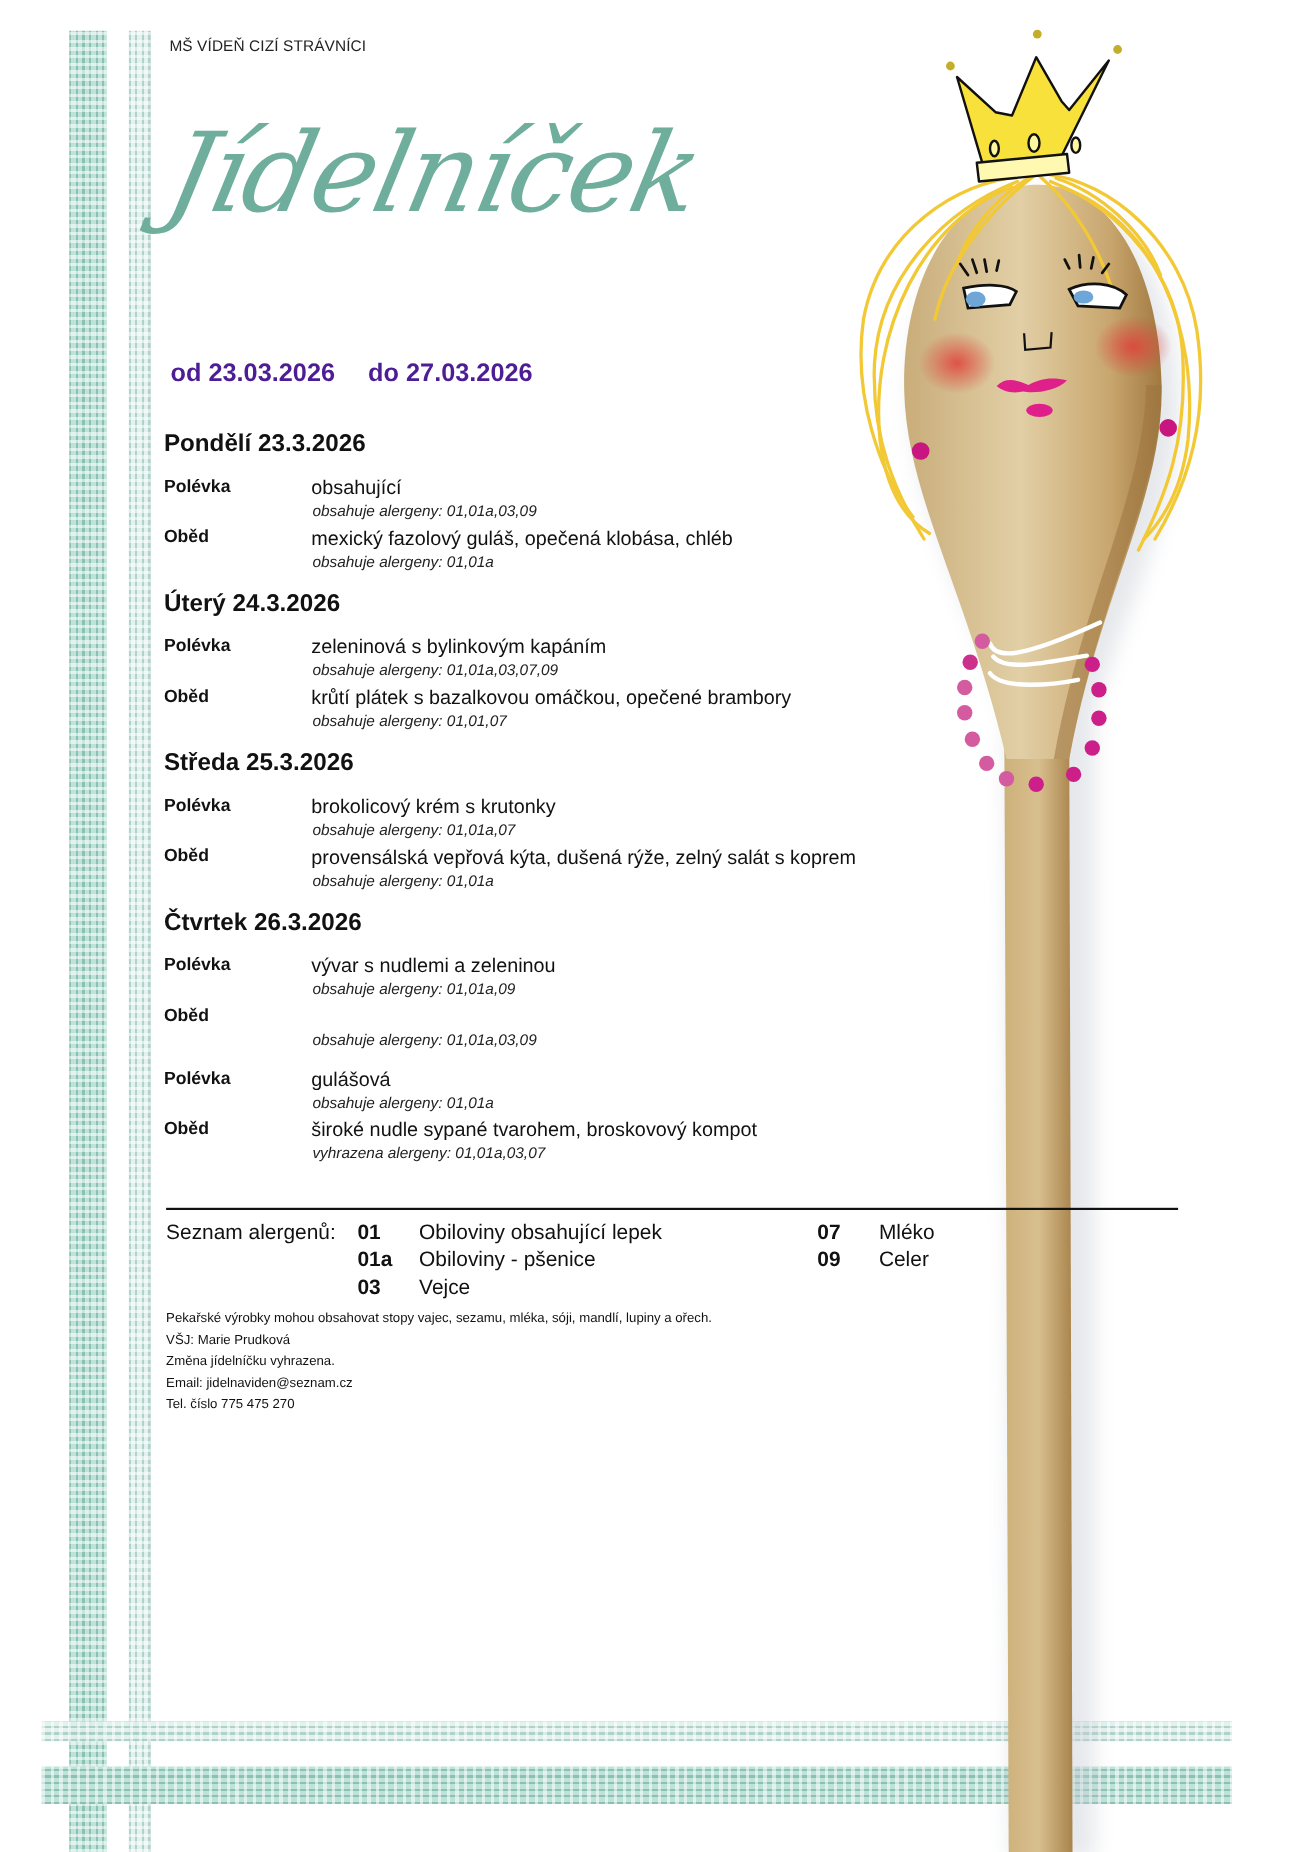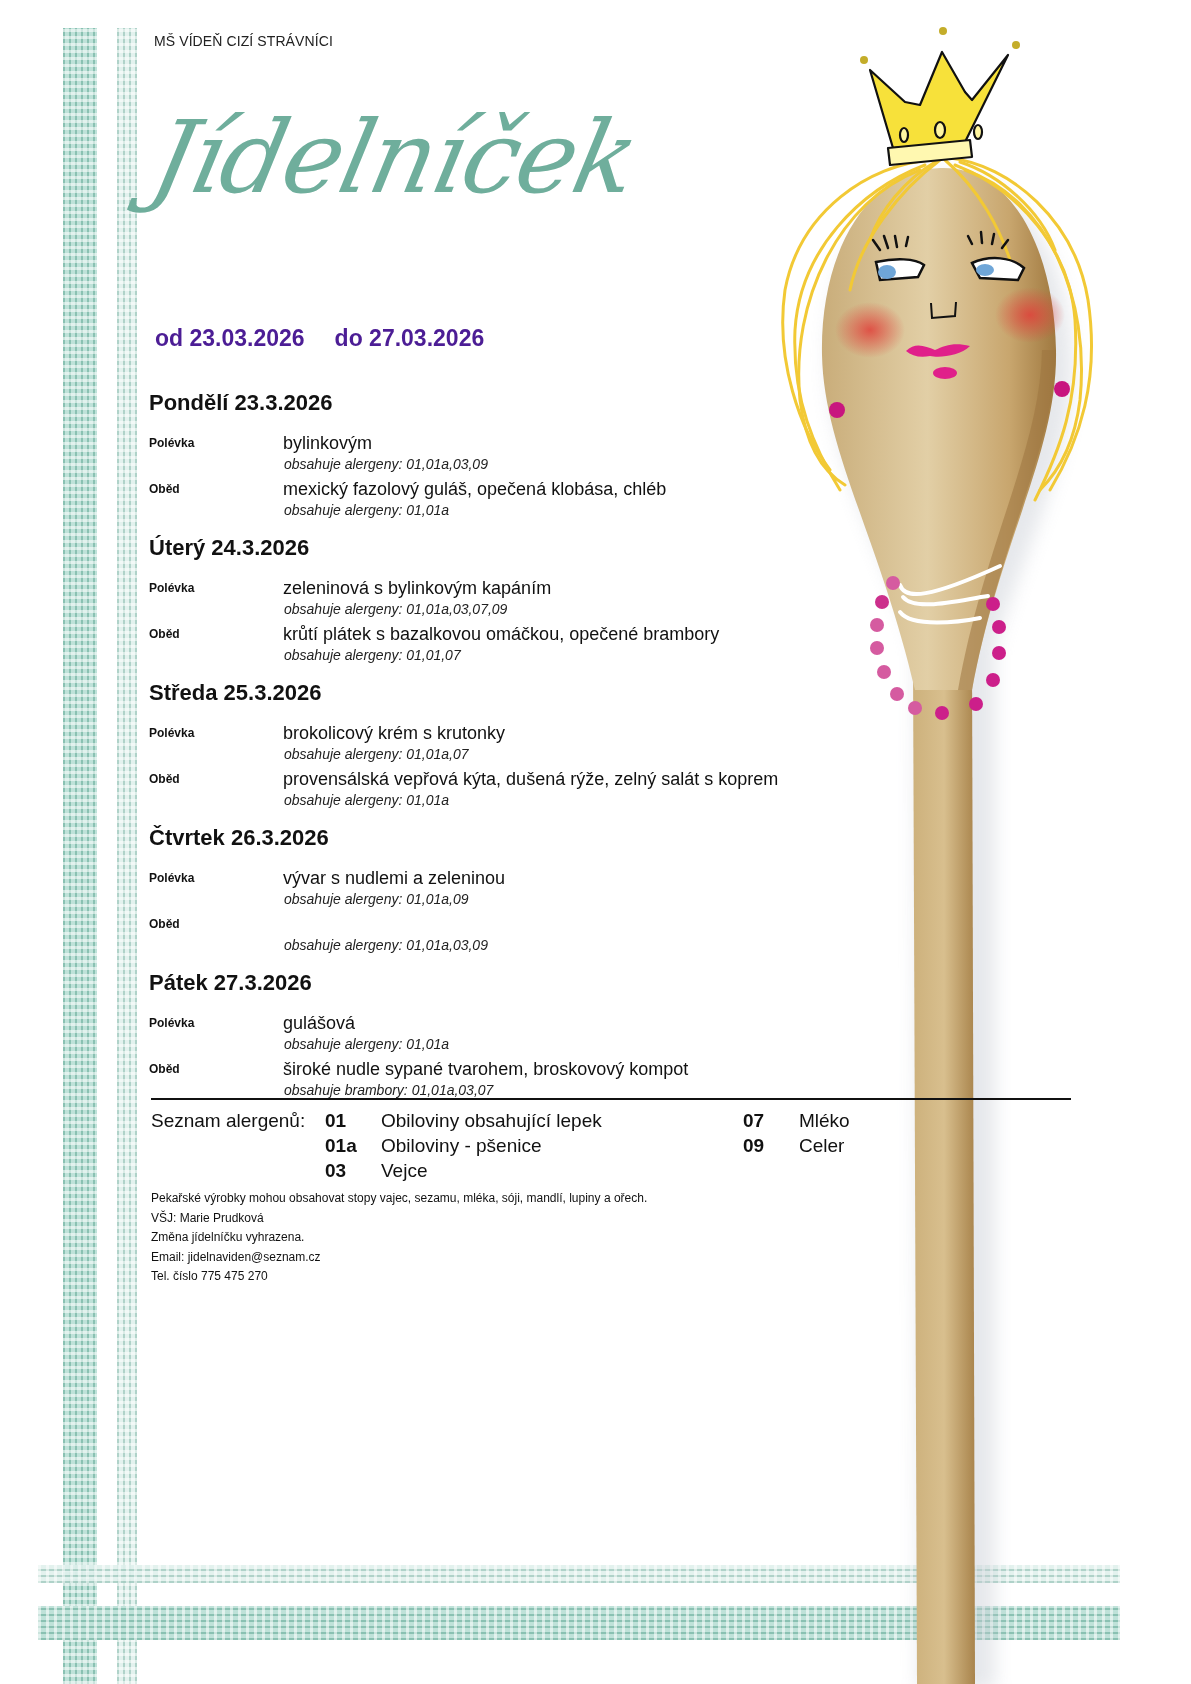--- a/index.html
+++ b/index.html
@@ -41,21 +41,21 @@
     position:absolute; left:155px; top:325px;
     font-size:23px; font-weight:bold; color:#4c1d95;
   }
   .range span + span { margin-left:30px; }
 
   
   .menu { position:absolute; left:149px; top:390px; width:720px; }
   .day { height:145px; position:relative; }
   .day-title { font-size:22px; font-weight:bold; height:42px; line-height:26px; }
   .meal { position:relative; height:46px; }
-  .meal-label { position:absolute; left:0; top:0; font-size:12px; font-weight:bold; line-height:22px; }
+  .meal-label { position:absolute; left:0; top:0; font-size:16px; font-weight:bold; line-height:22px; }
   .meal-value { position:absolute; left:134px; top:0; font-size:18px; line-height:22px; white-space:nowrap; }
   .meal-allerg { position:absolute; left:135px; top:24px; font-size:14px; font-style:italic; color:#222; white-space:nowrap; }
 
   .divider { position:absolute; left:151px; top:1098px; width:920px; height:2px; background:#111; }
 
   .allergens { position:absolute; left:151px; top:1108px; font-size:19px; line-height:25px; }
   .allergens .heading { position:absolute; left:0; top:0; white-space:nowrap; }
   .allergen { position:absolute; white-space:nowrap; }
   .allergen .code { position:absolute; left:0;font-weight:bold; }
   .allergen .name { position:absolute; left:56px; }
@@ -172,21 +172,21 @@
 <div class="title">Jídelníček</div>
 <div class="range">
   <span>od 23.03.2026</span><span>do 27.03.2026</span>
 </div>
 
 <div class="menu">
   <div class="day">
     <div class="day-title">Pondělí 23.3.2026</div>
     <div class="meal">
       <div class="meal-label">Polévka</div>
-      <div class="meal-value">bylinkovým</div>
+      <div class="meal-value">obsahující</div>
       <div class="meal-allerg">obsahuje alergeny: 01,01a,03,09</div>
     </div>
     <div class="meal">
       <div class="meal-label">Oběd</div>
       <div class="meal-value">mexický fazolový guláš, opečená klobása, chléb</div>
       <div class="meal-allerg">obsahuje alergeny: 01,01a</div>
     </div>
   </div>
   <div class="day">
     <div class="day-title">Úterý 24.3.2026</div>
@@ -220,30 +220,29 @@
       <div class="meal-label">Polévka</div>
       <div class="meal-value">vývar s nudlemi a zeleninou</div>
       <div class="meal-allerg">obsahuje alergeny: 01,01a,09</div>
     </div>
     <div class="meal">
       <div class="meal-label">Oběd</div>
       <div class="meal-allerg">obsahuje alergeny: 01,01a,03,09</div>
     </div>
   </div>
   <div class="day">
-    <div class="day-title">Pátek 27.3.2026</div>
     <div class="meal">
       <div class="meal-label">Polévka</div>
       <div class="meal-value">gulášová</div>
       <div class="meal-allerg">obsahuje alergeny: 01,01a</div>
     </div>
     <div class="meal">
       <div class="meal-label">Oběd</div>
       <div class="meal-value">široké nudle sypané tvarohem, broskovový kompot</div>
-      <div class="meal-allerg">obsahuje brambory: 01,01a,03,07</div>
+      <div class="meal-allerg">vyhrazena alergeny: 01,01a,03,07</div>
     </div>
   </div>
 </div>
 
 <div class="divider"></div>
 
 <div class="allergens">
   <div class="heading">Seznam alergenů:</div>
   <div class="allergen" style="left:174px;top:0;">
     <span class="code">01</span>

